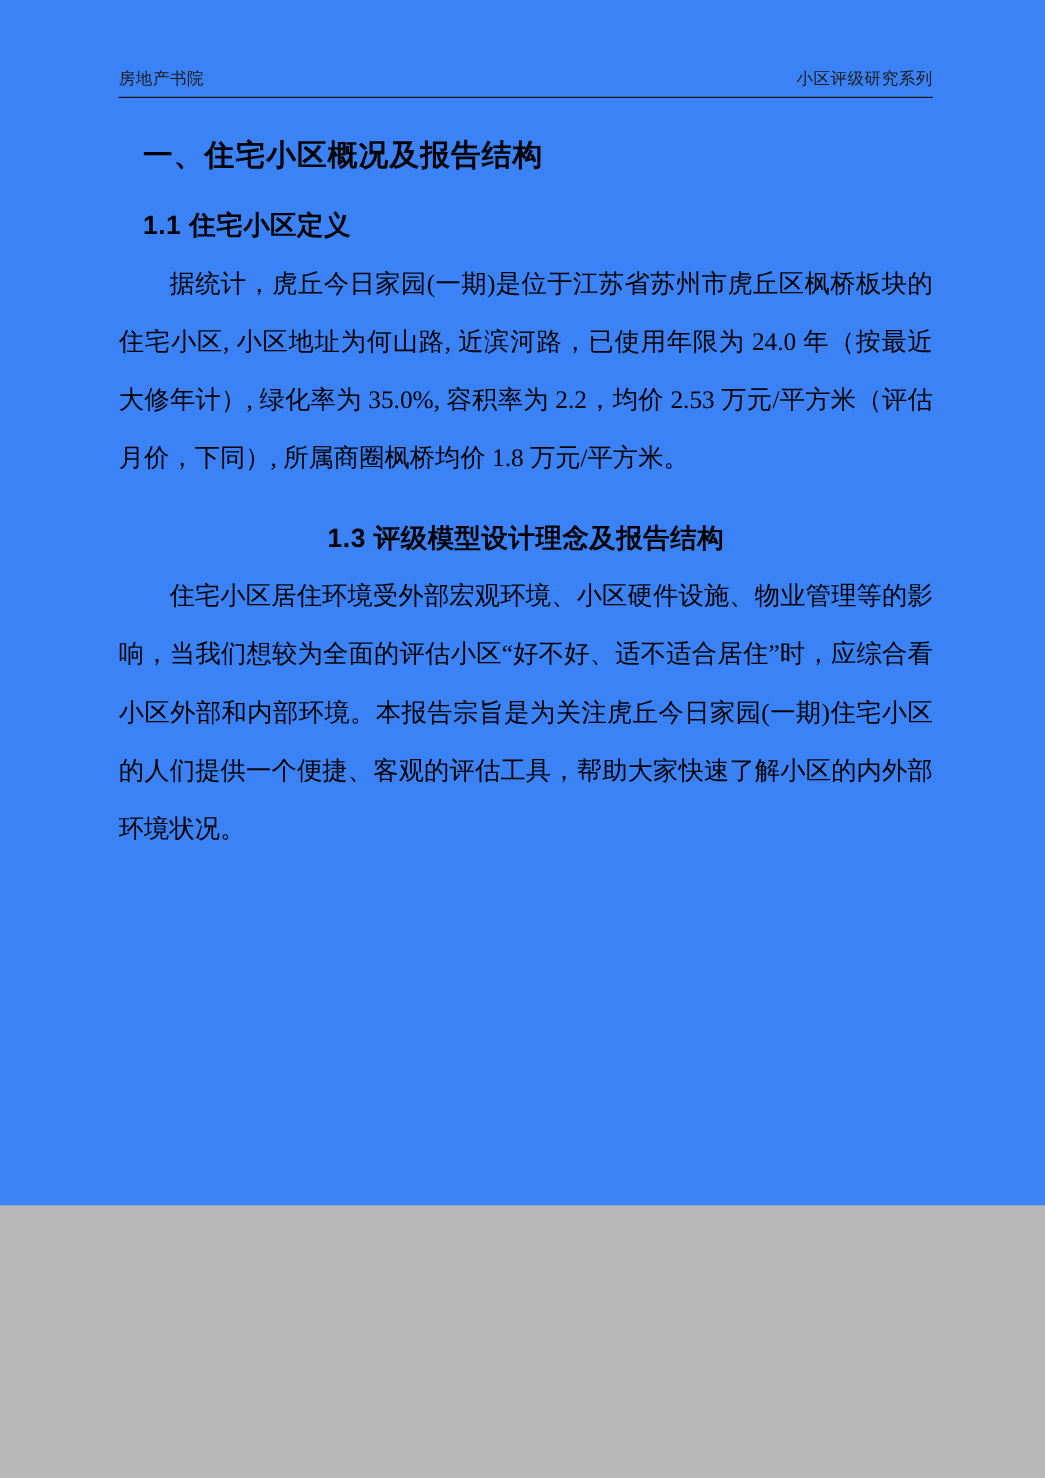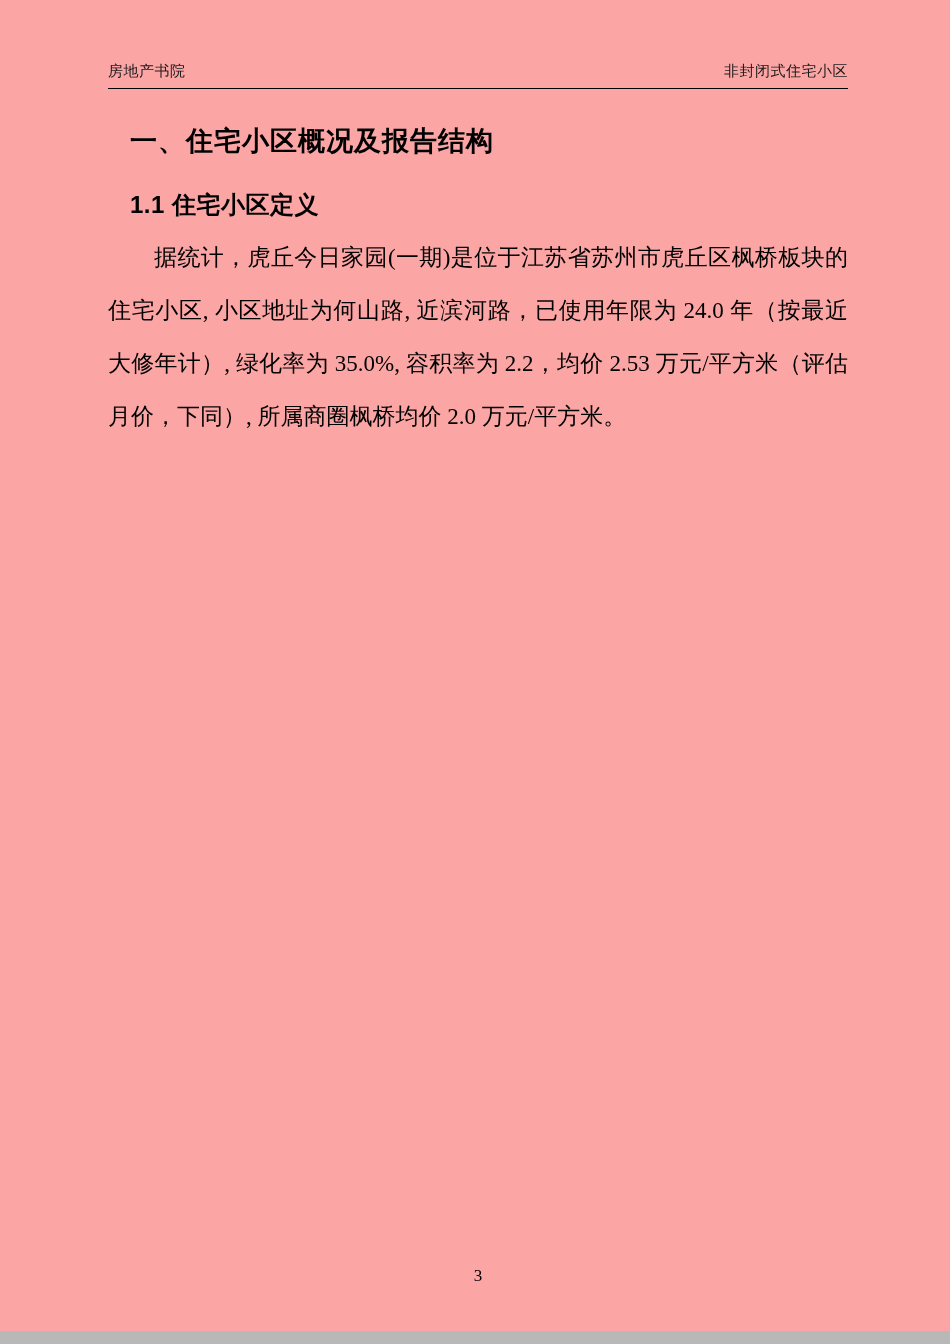--- a/index.html
+++ b/index.html
@@ -6,22 +6,22 @@
     margin: 0;
     padding: 0;
     background: #b8b8b8;
   }
   body {
     font-family: "Liberation Serif", serif;
   }
   .page {
     position: relative;
     width: 950px;
-    height: 1331px;
-    background: #fca5a5;
+    height: 1096px;
+    background: #3b82f6;
     margin: 0 auto;
     overflow: hidden;
     box-sizing: border-box;
   }
   .content {
     position: absolute;
     left: 108px;
     top: 0;
     width: 740px;
     height: 1344px;
@@ -97,30 +97,32 @@
   }
 </style>
 </head>
 <body>
 
 <div class="page">
   <div class="content">
 
     <div class="header">
       <span>房地产书院</span>
-      <span>非封闭式住宅小区</span>
+      <span>小区评级研究系列</span>
     </div>
     <div class="header-rule"></div>
 
     <div class="body-area">
 
       <h1 class="sec-title">一、住宅小区概况及报告结构</h1>
 
       <h2 class="sub-title">1.1  住宅小区定义</h2>
 
-      <p class="para">据统计，虎丘今日家园(一期)是位于江苏省苏州市虎丘区枫桥板块的住宅小区, 小区地址为何山路, 近滨河路，已使用年限为 24.0 年（按最近大修年计）, 绿化率为 35.0%, 容积率为 2.2，均价 2.53 万元/平方米（评估月价，下同）, 所属商圈枫桥均价 2.0 万元/平方米。</p>
+      <p class="para">据统计，虎丘今日家园(一期)是位于江苏省苏州市虎丘区枫桥板块的住宅小区, 小区地址为何山路, 近滨河路，已使用年限为 24.0 年（按最近大修年计）, 绿化率为 35.0%, 容积率为 2.2，均价 2.53 万元/平方米（评估月价，下同）, 所属商圈枫桥均价 1.8 万元/平方米。</p>
 
+      <h2 class="sub-title centered">1.3  评级模型设计理念及报告结构</h2>
+      <p class="para">住宅小区居住环境受外部宏观环境、小区硬件设施、物业管理等的影响，当我们想较为全面的评估小区“好不好、适不适合居住”时，应综合看小区外部和内部环境。本报告宗旨是为关注虎丘今日家园(一期)住宅小区的人们提供一个便捷、客观的评估工具，帮助大家快速了解小区的内外部环境状况。</p>
 
     </div>
 
     <div class="page-number">3</div>
   </div>
 </div>
 
 </body></html>

